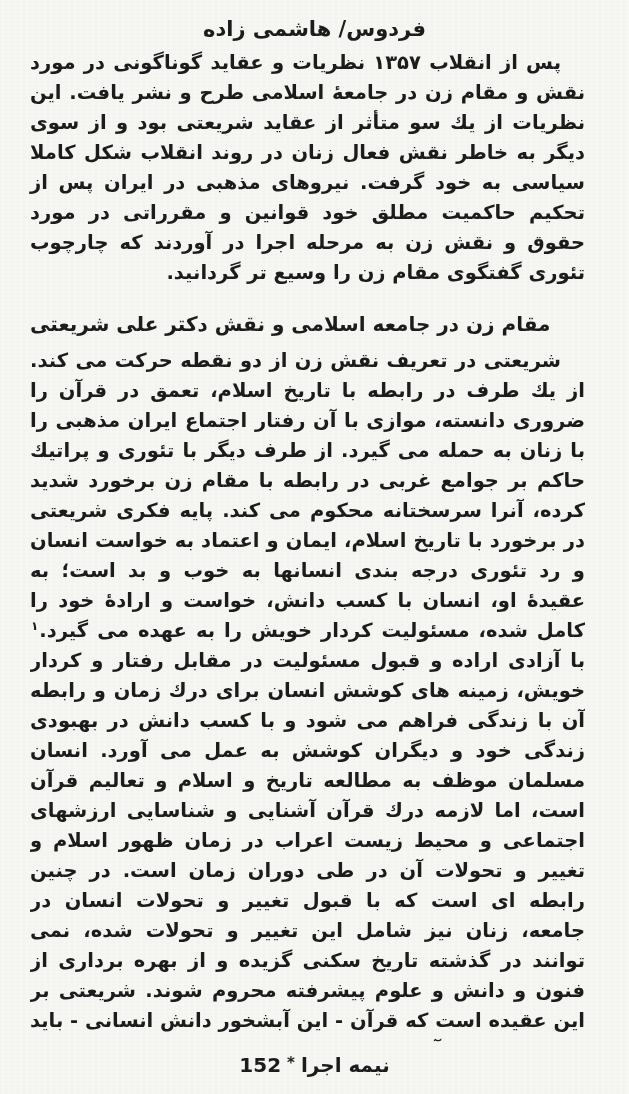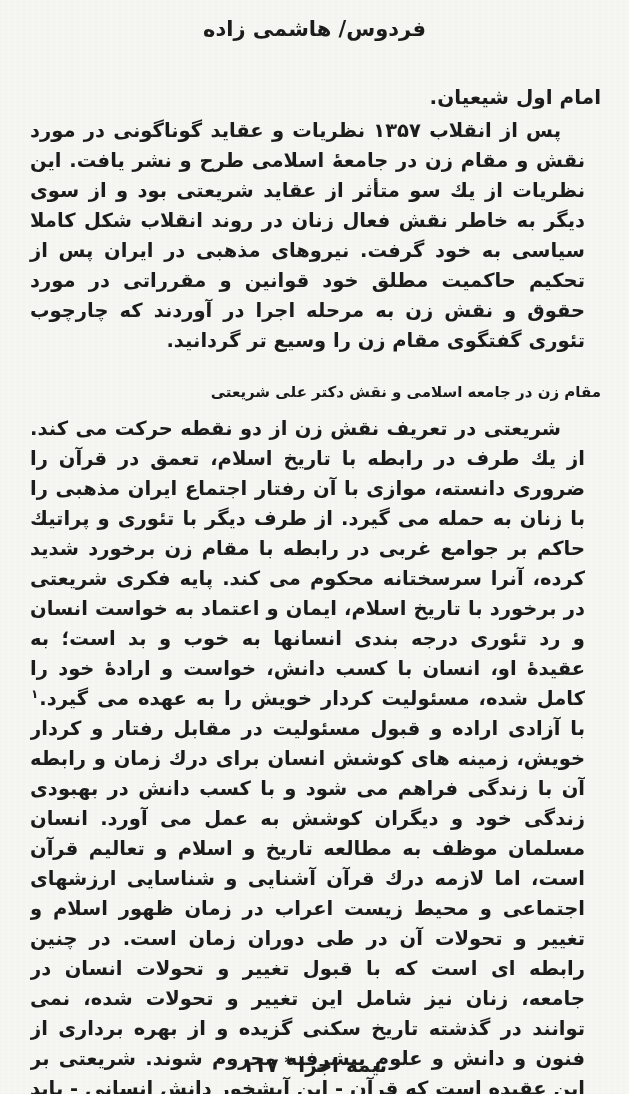--- a/index.html
+++ b/index.html
@@ -43,22 +43,22 @@
     line-height: 30px;
     text-indent: 24px;
   }
   .para2 {
     margin-top: 6px;
     max-height: 696px;
     overflow: hidden;
   }
   .heading {
     margin: 20px 28px 0 30px;
-    text-align: right;
-    font-size: 15px;
+    text-align: left;
+    font-size: 20px;
     line-height: 32px;
     font-weight: bold;
   }
   sup.fnote {
     font-size: 12px;
     line-height: 0;
     vertical-align: 7px;
     padding: 0 1px;
   }
   .watermark {
@@ -89,26 +89,25 @@
     padding: 0 6px;
   }
 </style>
 </head>
 <body>
 
 <div class="page">
 
   <div class="header">فردوس/ هاشمی زاده</div>
 
-  <div class="imam-line">امام اول شیعیان.</div>
 
   <p class="para">پس از انقلاب ۱۳۵۷ نظریات و عقاید گوناگونی در مورد نقش و مقام زن در جامعهٔ اسلامی طرح و نشر یافت.  این نظریات از یك سو متأثر از عقاید شریعتی بود و از سوی دیگر به خاطر نقش فعال زنان در روند انقلاب شکل کاملا سیاسی به خود گرفت.  نیروهای مذهبی در ایران پس از تحکیم حاکمیت مطلق خود قوانین و مقرراتی در مورد حقوق و نقش زن به مرحله اجرا در آوردند که چارچوب تئوری گفتگوی مقام زن را وسیع تر گردانید.</p>
 
 
   <h2 class="heading">مقام زن در جامعه اسلامی و نقش دکتر علی شریعتی</h2>
 
   <p class="para para2"><span>شریعتی در تعریف نقش زن از دو نقطه حرکت می کند. از یك طرف در رابطه با تاریخ اسلام، تعمق در قرآن را ضروری دانسته، موازی با آن رفتار اجتماع ایران مذهبی را با زنان به حمله می گیرد. از طرف دیگر با تئوری و پراتیك حاکم بر جوامع غربی در رابطه با مقام زن برخورد شدید کرده، آنرا سرسختانه محکوم می کند. پایه فکری شریعتی در برخورد با تاریخ اسلام، ایمان و اعتماد به خواست انسان و رد تئوری درجه بندی انسانها به خوب و بد است؛ به عقیدهٔ او، انسان با کسب دانش، خواست و ارادهٔ خود را کامل شده،  مسئولیت کردار خویش را به عهده می گیرد.</span><sup class="fnote">۱</sup><span> با آزادی اراده و قبول مسئولیت در مقابل رفتار و کردار خویش، زمینه های کوشش انسان برای درك زمان و رابطه آن با زندگی فراهم می شود و با کسب دانش در بهبودی زندگی خود و دیگران کوشش به عمل می آورد. انسان مسلمان موظف به مطالعه تاریخ و اسلام و تعالیم قرآن است، اما لازمه درك قرآن آشنایی و شناسایی ارزشهای اجتماعی و محیط زیست اعراب در زمان ظهور اسلام و تغییر و تحولات آن در طی دوران زمان است. در چنین رابطه ای است که با قبول تغییر و تحولات انسان در جامعه، زنان نیز شامل این تغییر و تحولات شده، نمی توانند در گذشته تاریخ سکنی گزیده و از بهره برداری از فنون و دانش و علوم پیشرفته محروم شوند. شریعتی بر این عقیده است که قرآن - این آبشخور دانش انسانی - باید در تمامی ابعاد آن دقیقا مطالعه و بررسی شود و نکاتی که نشانگر رابطه انسان با خدا و دیگر انسانها است مورد بهره برداری قرار گیرد.</span></p>
 
   <div class="footer">
-    <span>نیمه اجرا</span><span class="star">*</span><span>۱۱۷</span>
+    <span>نیمه اجرا</span><span class="star">*</span><span>152</span>
   </div>
 
 </div>
 
 </body></html>

